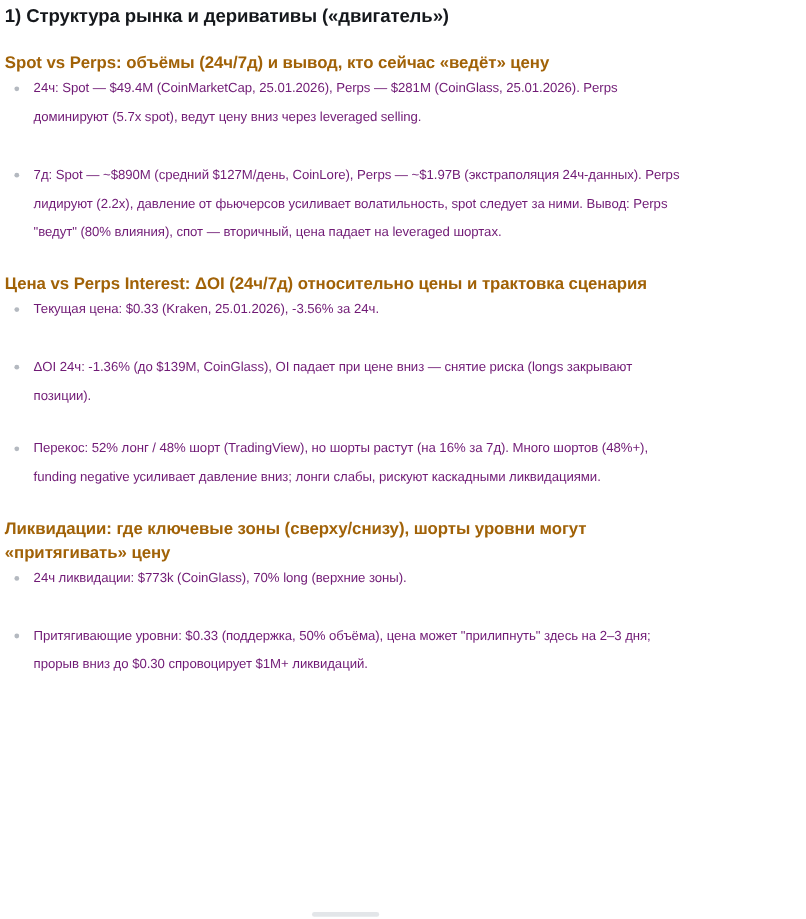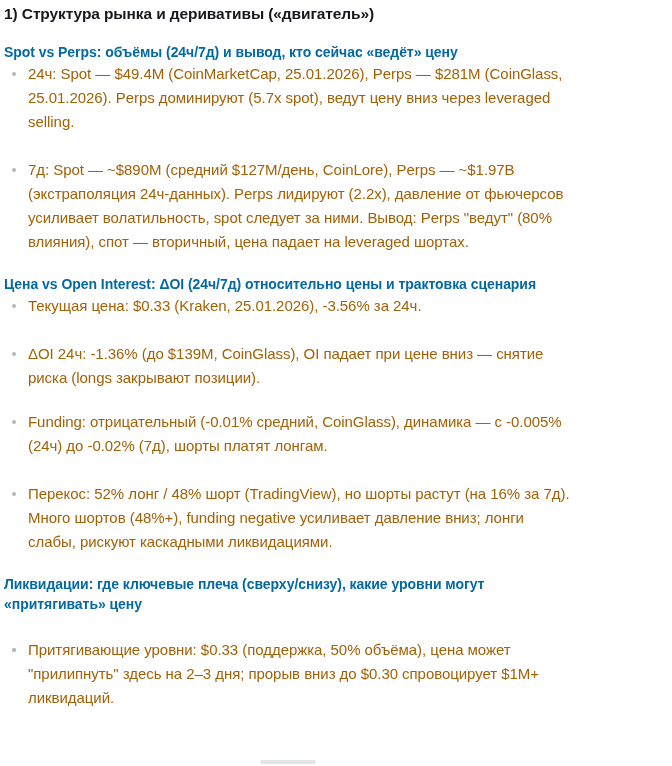--- a/index.html
+++ b/index.html
@@ -33,21 +33,21 @@
     color: #15181c;
     letter-spacing: -0.1px;
     margin: 0;
     padding: 4px 0 0 2px;
     line-height: 20px;
   }
 
   .section-heading {
     font-size: 14px;
     font-weight: bold;
-    color: #0369a1;
+    color: #a16207;
     letter-spacing: -0.05px;
     margin: 0;
     padding: 0 0 0 2px;
     line-height: 20px;
   }
 
   .section {
     margin: 0;
   }
   .section-gap-1 { padding-top: 18px; }
@@ -56,23 +56,23 @@
   
   ul.bullets {
     list-style: none;
     margin: 0;
     padding: 0;
   }
   ul.bullets > li {
     position: relative;
     padding: 0 2px 0 26px;
     margin: 0;
-    font-size: 15px;
+    font-size: 11px;
     line-height: 24px;
-    color: #a16207;
+    color: #701a75;
     letter-spacing: -0.05px;
   }
   ul.bullets > li + li {
     margin-top: 24px;
   }
   ul.bullets > li .bullet-dot {
     position: absolute;
     left: 10px;
     top: 10px;
     width: 4px;
@@ -110,51 +110,48 @@
         <span>24ч: Spot — $49.4M (CoinMarketCap, 25.01.2026), Perps — $281M (CoinGlass, 25.01.2026). Perps доминируют (5.7x spot), ведут цену вниз через leveraged selling.</span>
       </li>
       <li>
         <span class="bullet-dot"></span>
         <span>7д: Spot — ~$890M (средний $127M/день, CoinLore), Perps — ~$1.97B (экстраполяция 24ч-данных). Perps лидируют (2.2x), давление от фьючерсов усиливает волатильность, spot следует за ними. Вывод: Perps "ведут" (80% влияния), спот — вторичный, цена падает на leveraged шортах.</span>
       </li>
     </ul>
   </div>
 
   <div class="section section-gap-2">
-    <h2 class="section-heading">Цена vs Open Interest: ΔOI (24ч/7д) относительно цены и трактовка сценария</h2>
+    <h2 class="section-heading">Цена vs Perps Interest: ΔOI (24ч/7д) относительно цены и трактовка сценария</h2>
     <ul class="bullets list-gap">
       <li>
         <span class="bullet-dot"></span>
         <span>Текущая цена: $0.33 (Kraken, 25.01.2026), -3.56% за 24ч.</span>
       </li>
       <li>
         <span class="bullet-dot"></span>
         <span>ΔOI 24ч: -1.36% (до $139M, CoinGlass), OI падает при цене вниз — снятие риска (longs закрывают позиции).</span>
       </li>
     </ul>
   </div>
 
   <div class="section section-gap-2">
     <ul class="bullets list-gap">
       <li>
         <span class="bullet-dot"></span>
-        <span>Funding: отрицательный (-0.01% средний, CoinGlass), динамика — с -0.005% (24ч) до -0.02% (7д), шорты платят лонгам.</span>
-      </li>
-      <li>
-        <span class="bullet-dot"></span>
         <span>Перекос: 52% лонг / 48% шорт (TradingView), но шорты растут (на 16% за 7д). Много шортов (48%+), funding negative усиливает давление вниз; лонги слабы, рискуют каскадными ликвидациями.</span>
       </li>
     </ul>
   </div>
 
   <div class="section section-gap-2">
-    <h2 class="section-heading">Ликвидации: где ключевые плеча (сверху/снизу), какие уровни могут «притягивать» цену</h2>
+    <h2 class="section-heading">Ликвидации: где ключевые зоны (сверху/снизу), шорты уровни могут «притягивать» цену</h2>
     <ul class="bullets list-gap">
       <li>
         <span class="bullet-dot"></span>
+        <span>24ч ликвидации: $773k (CoinGlass), 70% long (верхние зоны).</span>
       </li>
       <li>
         <span class="bullet-dot"></span>
         <span>Притягивающие уровни: $0.33 (поддержка, 50% объёма), цена может "прилипнуть" здесь на 2–3 дня; прорыв вниз до $0.30 спровоцирует $1M+ ликвидаций.</span>
       </li>
     </ul>
   </div>
 
   <div class="bottom-handle"></div>
 

